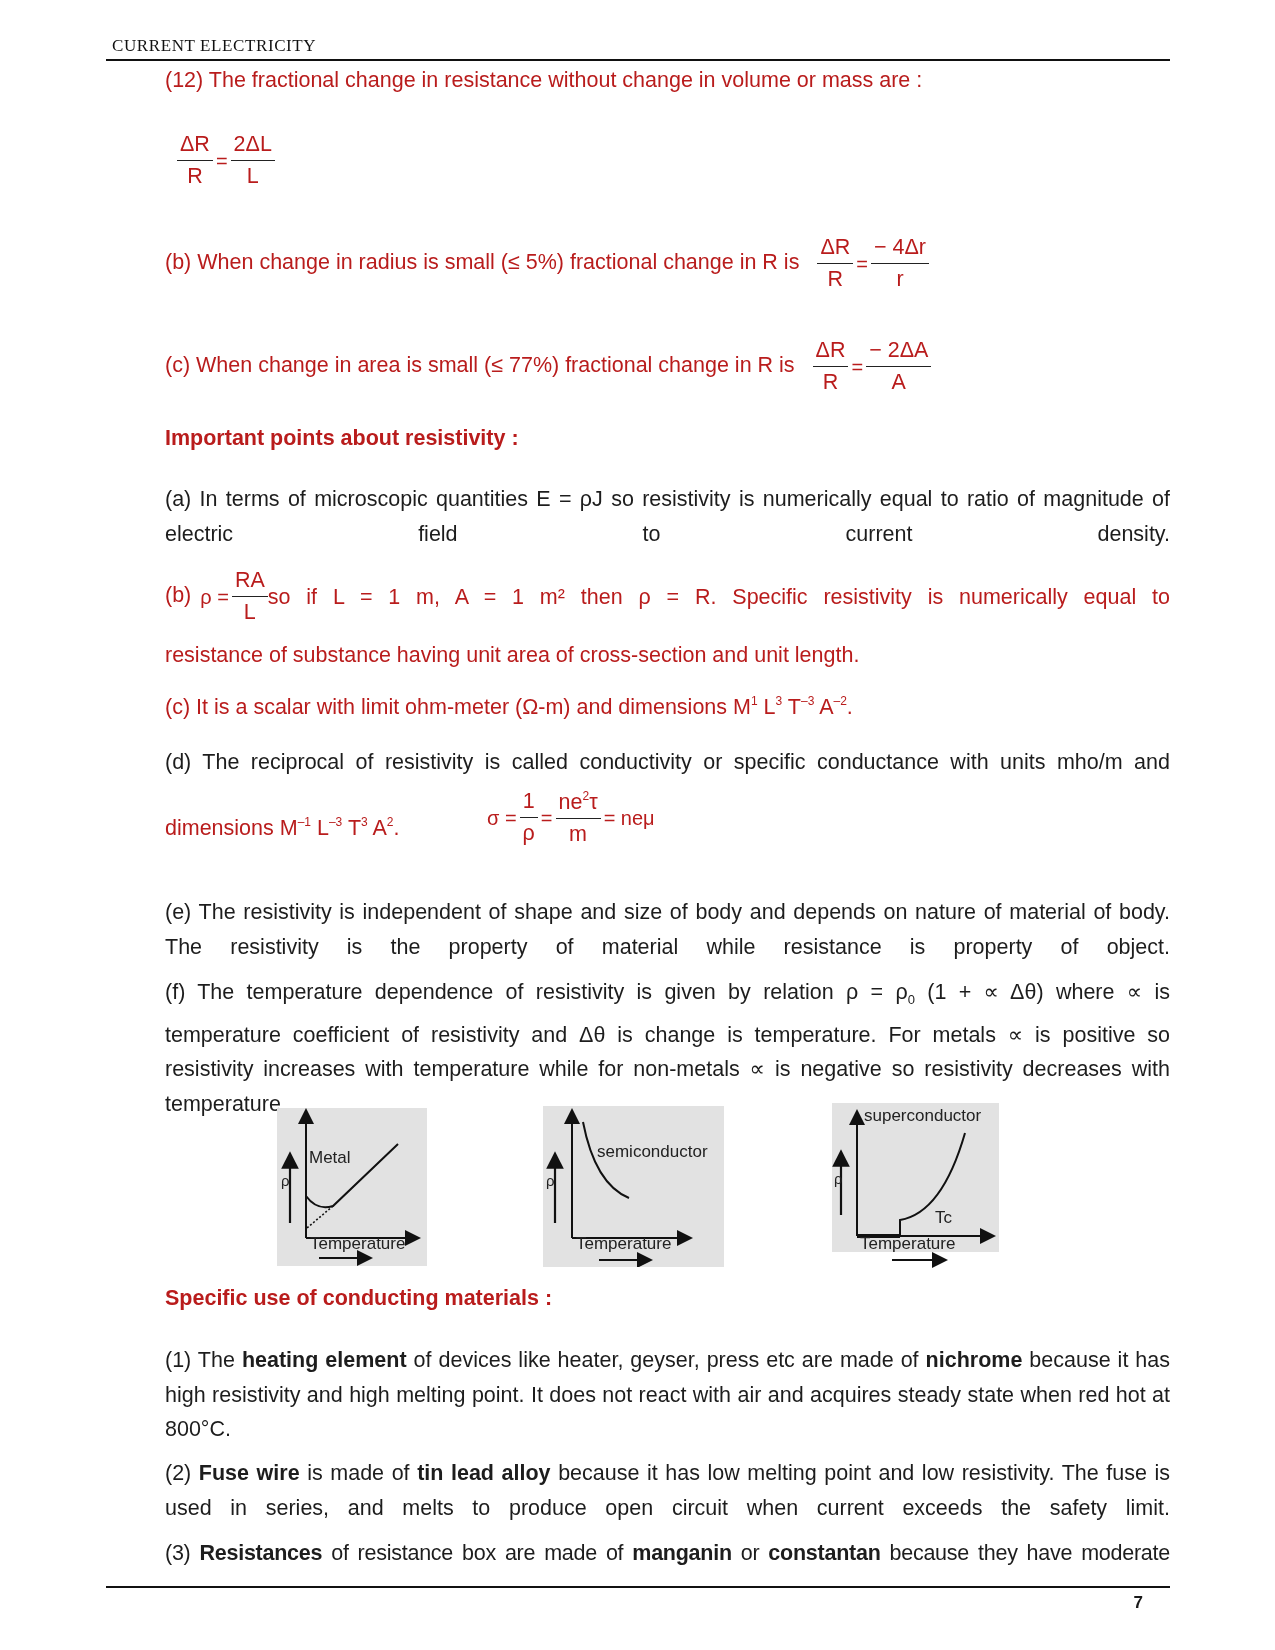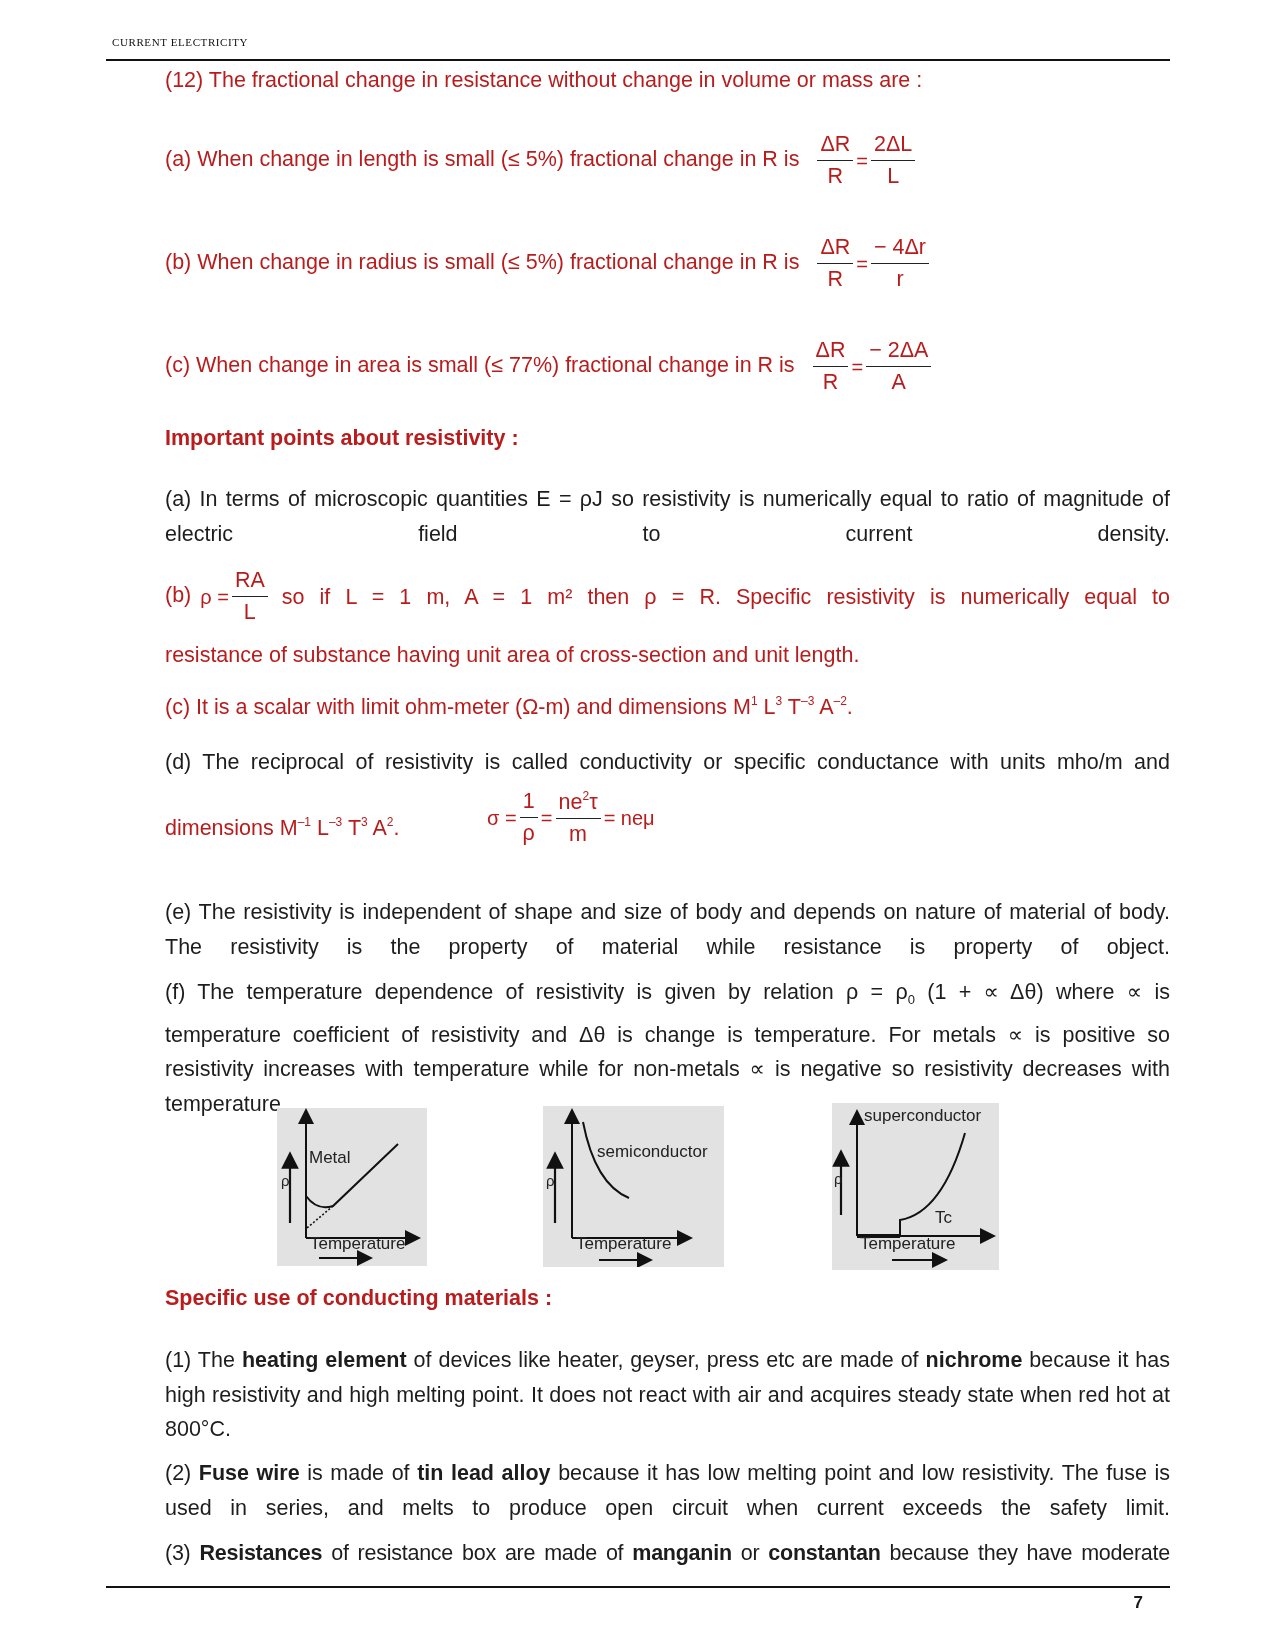--- a/index.html
+++ b/index.html
@@ -1,19 +1,19 @@
 <!DOCTYPE html>
 <html><head>
 <meta charset="utf-8">
 <style>
   html, body { margin: 0; padding: 0; background: #ffffff; }
   body { width: 1275px; height: 1650px; position: relative; overflow: hidden;
          font-family: "Liberation Sans", sans-serif; color: #1a1a1a; }
   .abs { position: absolute; }
-  .hdr { left: 112px; top: 36px; font-family: "Liberation Serif", serif; font-size: 11px;
+  .hdr { left: 112px; top: 36px; font-family: "Liberation Serif", serif; font-size: 17px;
          letter-spacing: 0.6px; color: #111; }
   .rule { left: 106px; width: 1064px; height: 2px; background: #111; }
   .txt { font-size: 21.5px; line-height: 34px; white-space: nowrap; color: #b91c1c; }
   .para { left: 165px; width: 1005px; font-size: 21.5px; line-height: 34.5px; text-align: justify;
           text-align-last: left; color: #1d1d1d; margin-top: 16px; }
   .para.full { text-align-last: justify; }
   .bold { font-weight: bold; }
   .frac { display: inline-block; vertical-align: middle; text-align: center; font-size: 21.5px; line-height: 1; }
   .frac .num { display: block; padding: 0 3px 4px 3px; border-bottom: 1.3px solid #222; }
   .frac .den { display: block; padding: 5px 3px 0 3px; }
@@ -28,21 +28,20 @@
 </style>
 </head>
 <body>
 
 <div class="abs hdr">CURRENT ELECTRICITY</div>
 <div class="abs rule" style="top:59px"></div>
 
 <div class="abs txt" style="left:165px; top:63px">(12) The fractional change in resistance without change in volume or mass are :</div>
 
 <div class="abs txt formula" style="left:165px; top:134px">
-  <span>(a) When change in length is small (≤ 5%) fractional change in R is</span>
   <span class="frac" style="margin-left:12px"><span class="num">ΔR</span><span class="den">R</span></span><span class="eq">=</span><span class="frac"><span class="num">2ΔL</span><span class="den">L</span></span>
 </div>
 
 <div class="abs txt formula" style="left:165px; top:237px">
   <span>(b) When change in radius is small (≤ 5%) fractional change in R is</span>
   <span class="frac" style="margin-left:12px"><span class="num">ΔR</span><span class="den">R</span></span><span class="eq">=</span><span class="frac"><span class="num">− 4Δr</span><span class="den">r</span></span>
 </div>
 
 <div class="abs txt formula" style="left:165px; top:340px">
   <span>(c) When change in area is small (≤ 77%) fractional change in R is</span>
@@ -50,21 +49,21 @@
 </div>
 
 <div class="abs txt bold" style="left:165px; top:421px">Important points about resistivity :</div>
 <div class="abs para full" style="top:466px; height:69px"><span>(a) In terms of microscopic quantities E = ρJ so resistivity is numerically equal to ratio of magnitude of electric field to current density.</span></div>
 
 <div class="abs txt formula" style="left:165px; top:570px; width:1005px; display:flex; align-items:center; justify-content:space-between;">
   <span style="white-space:nowrap">
     <span>(b)</span>
     <span class="eq">ρ =</span><span class="frac"><span class="num">RA</span><span class="den">L</span></span>
   </span>
-  <span style="flex:1; margin-left:14px; text-align:justify; text-align-last:justify;">so if L = 1 m, A = 1 m² then ρ = R. Specific resistivity is numerically equal to</span>
+  <span style="flex:1; margin-left:0; text-align:justify; text-align-last:justify;">so if L = 1 m, A = 1 m² then ρ = R. Specific resistivity is numerically equal to</span>
 </div>
 <div class="abs txt" style="left:165px; top:638px">resistance of substance having unit area of cross-section and unit length.</div>
 
 <div class="abs txt" style="left:165px; top:684px">
   <span>(c) It is a scalar with limit ohm-meter (Ω-m) and dimensions M</span><sup class="s">1</sup><span> L</span><sup class="s">3</sup><span> T</span><sup class="s">–3</sup><span> A</span><sup class="s">–2</sup><span>.</span>
 </div>
 
 <div class="abs para full" style="top:729px; height:35px"><span>(d) The reciprocal of resistivity is called conductivity or specific conductance with units mho/m and</span></div>
 
 <div class="abs txt" style="left:165px; top:805px">
@@ -105,21 +104,21 @@
     <line x1="29" y1="132" x2="142" y2="132" stroke="#111" stroke-width="2" marker-end="url(#ah)"></line>
     <line x1="12" y1="117" x2="12" y2="54" stroke="#111" stroke-width="2.2" marker-end="url(#ah)"></line>
     <path d="M40,16 Q52,78 86,92" fill="none" stroke="#111" stroke-width="2"></path>
     <line x1="56" y1="154" x2="102" y2="154" stroke="#111" stroke-width="2" marker-end="url(#ah)"></line>
   </svg>
   <span class="glabel" style="left:54px; top:36px">semiconductor</span>
   <span class="glabel" style="left:3px; top:66px; font-size:15px">ρ</span>
   <span class="glabel" style="left:33px; top:128px">Temperature</span>
 </div>
 
-<div class="graph" style="left:832px; top:1103px; width:167px; height:167px">
+<div class="graph" style="left:832px; top:1103px; width:167px; height:149px">
   <svg width="167" height="167" viewBox="0 0 167 167">
     <line x1="25" y1="133" x2="25" y2="14" stroke="#111" stroke-width="2" marker-end="url(#ah)"></line>
     <line x1="25" y1="133" x2="156" y2="133" stroke="#111" stroke-width="2" marker-end="url(#ah)"></line>
     <line x1="25" y1="133" x2="68" y2="133" stroke="#111" stroke-width="4"></line>
     <line x1="9" y1="112" x2="9" y2="55" stroke="#111" stroke-width="2.2" marker-end="url(#ah)"></line>
     <path d="M68,133 L68,117 Q110,110 133,30" fill="none" stroke="#111" stroke-width="2"></path>
     <line x1="60" y1="157" x2="108" y2="157" stroke="#111" stroke-width="2" marker-end="url(#ah)"></line>
   </svg>
   <span class="glabel" style="left:32px; top:3px">superconductor</span>
   <span class="glabel" style="left:2px; top:67px; font-size:15px">ρ</span>

